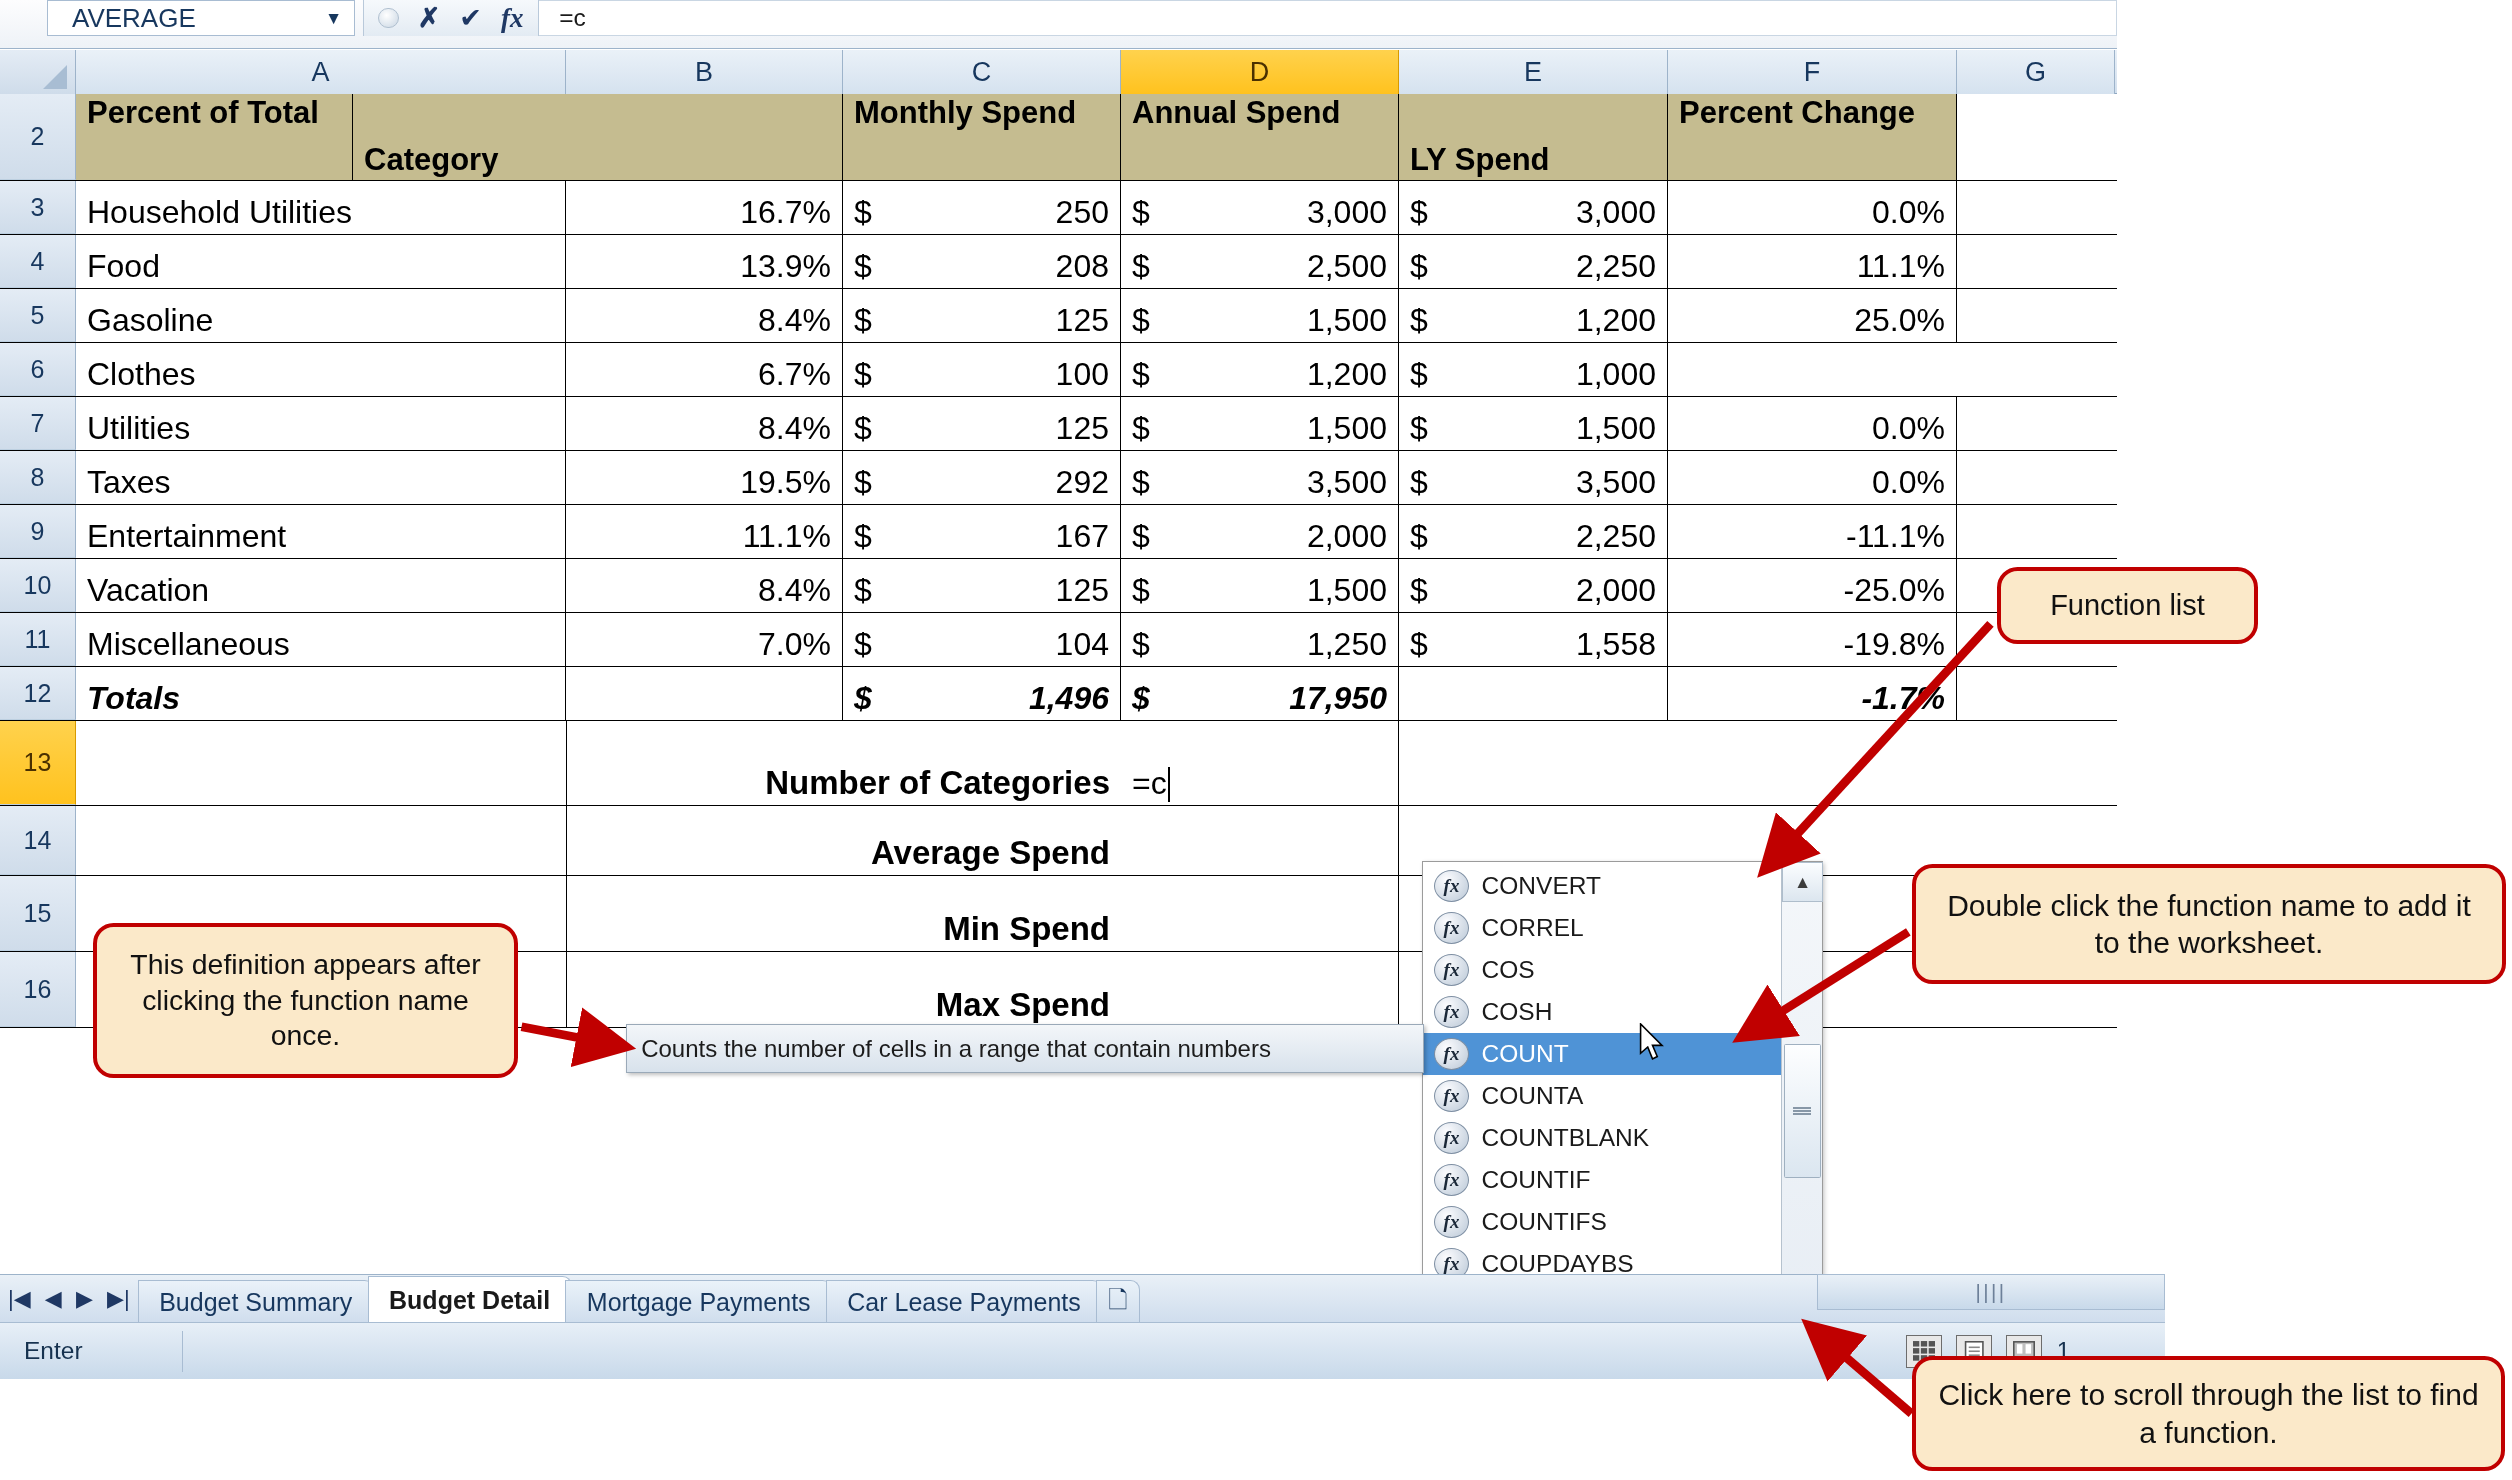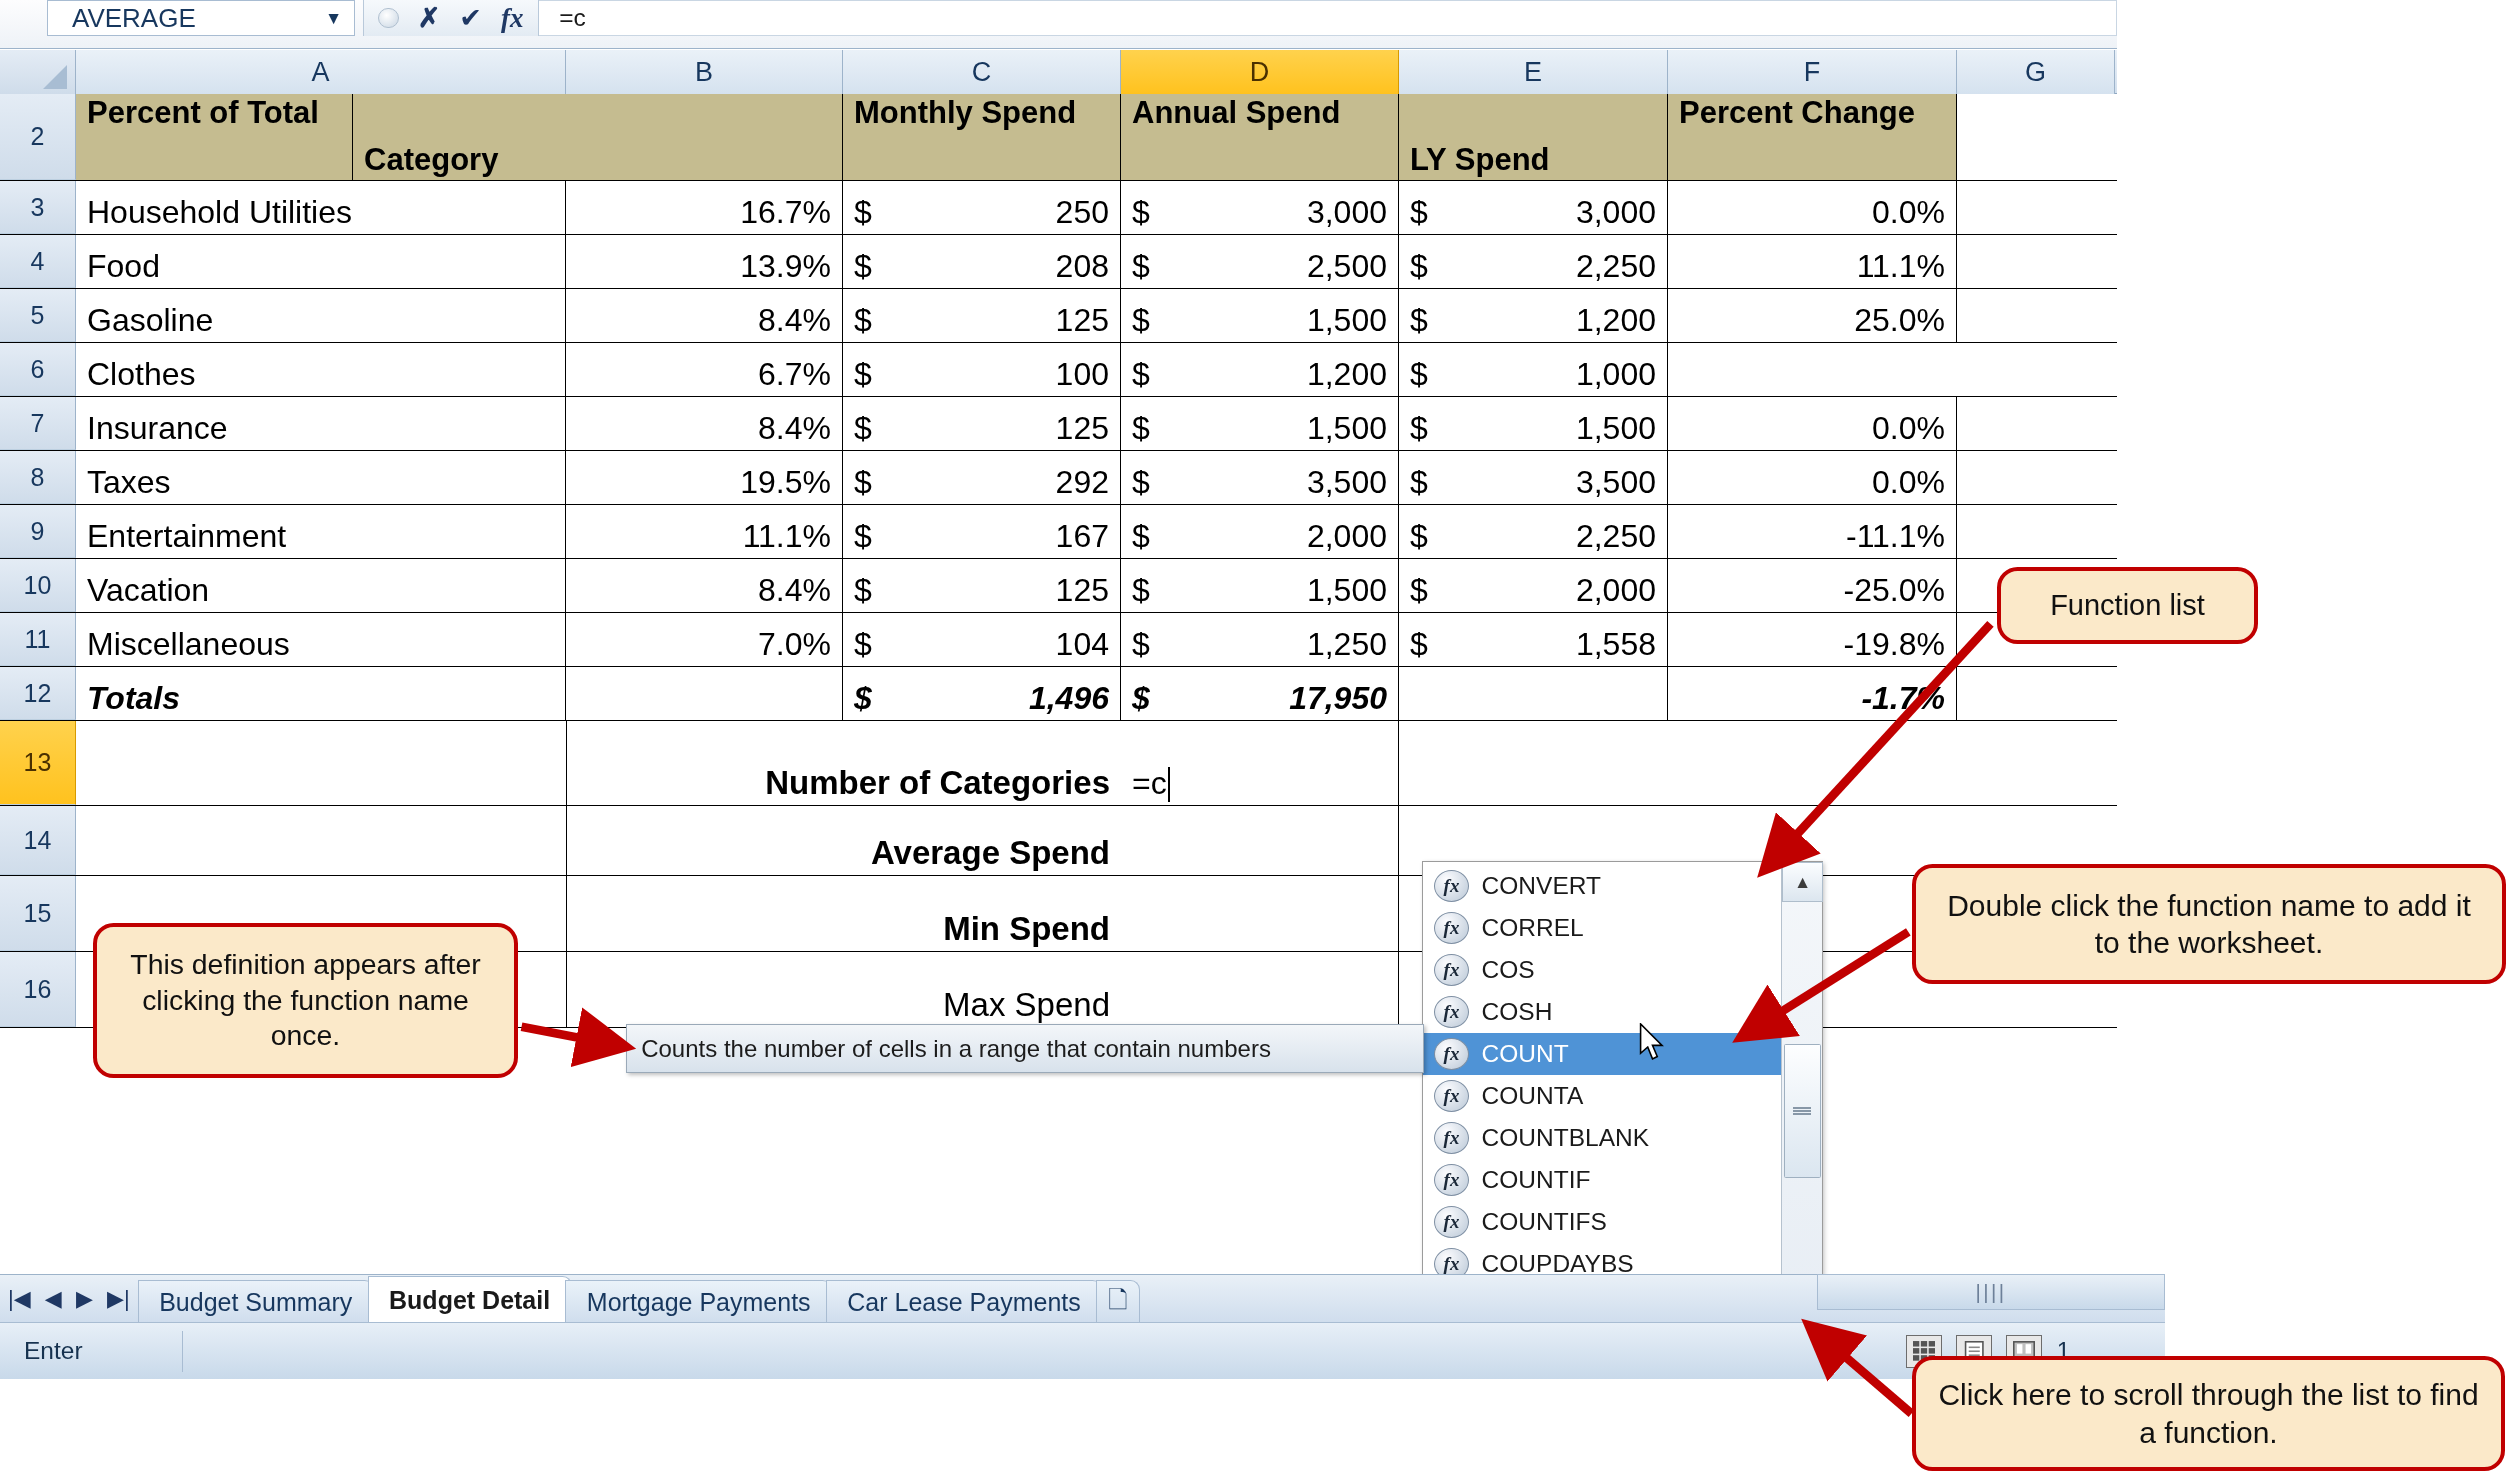--- a/index.html
+++ b/index.html
@@ -266,21 +266,21 @@
             <span>1,200</span>
           </div>
           <div class="cell cE money bdr">
             <span>$</span>
             <span>1,000</span>
           </div>
           <div class="cell cG"></div>
         </div>
         <div class="row thinline" style="height: 54px;">
           <div class="rh">7</div>
-          <div class="cell cA bdr">Insurance</div>
+          <div class="cell cA bdr">Utilities</div>
           <div class="cell cB right bdr">8.4%</div>
           <div class="cell cC money bdr">
             <span>$</span>
             <span>125</span>
           </div>
           <div class="cell cD money bdr">
             <span>$</span>
             <span>1,500</span>
           </div>
           <div class="cell cE money bdr">
@@ -418,21 +418,21 @@
       <div class="cell cD bdr"></div>
       <div class="cell cE" style="border-right:none;"></div>
       <div class="cell cF" style="border-right:none;"></div>
       <div class="cell cG"></div>
     </div>
 
     <div class="row thinline" style="height:76px;">
       <div class="rh">16</div>
       <div class="cell cA" style="border-right:none;"></div>
       <div class="cell cB lbdr" style="border-right:none;"></div>
-      <div class="cell cC right" style="font-weight:normal;font-size:33px;overflow:visible;">Max Spend</div>
+      <div class="cell cC right" style="font-weight:bold;font-size:33px;overflow:visible;">Max Spend</div>
       <div class="cell cD bdr"></div>
       <div class="cell cE" style="border-right:none;"></div>
       <div class="cell cF" style="border-right:none;"></div>
       <div class="cell cG"></div>
     </div>
   </div>
 
   <div class="rightpane"></div>
 
   <div class="fnlist">

